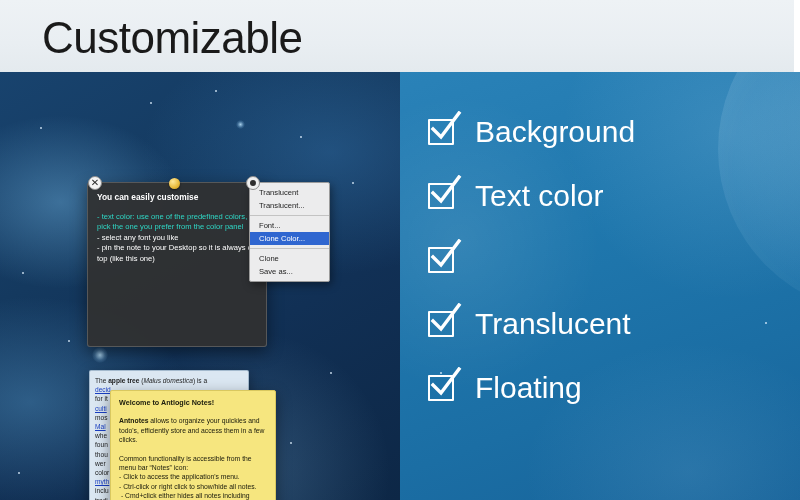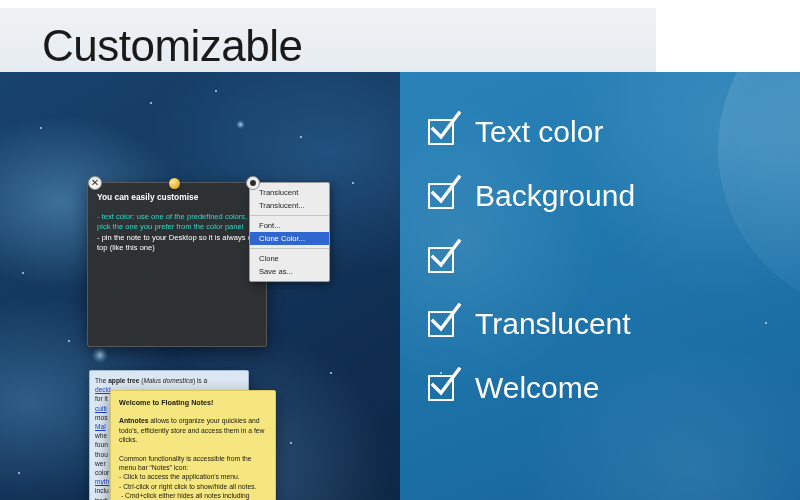--- a/index.html
+++ b/index.html
@@ -13,22 +13,22 @@
   #app {
     position: relative;
     width: 800px; height: 500px;
     background: #ffffff;
     overflow: hidden;
   }
 
   
   #header {
     position: absolute;
-    left: 0; top: 8px;
-    width: 656px; height: 72px;
+    left: 0; top: 0;
+    width: 794px; height: 72px;
     background: linear-gradient(180deg, #eef2f5 0%, #e9eef2 60%, #e4eaee 100%);
   }
   #header-title {
     position: absolute;
     left: 42px; top: 13px;
     font-size: 44px;
     font-weight: 300;
     color: #1a1a1a;
     letter-spacing: -0.5px;
     line-height: 50px;
@@ -287,63 +287,64 @@
     </div>
 
     <div id="checklist">
 
       <div class="check-row">
         <div class="check-box">
           <svg width="36" height="34" viewBox="0 0 36 34" fill="none" aria-hidden="true">
             <path d="M7 18 L15 26 L33 2" stroke="#ffffff" stroke-width="3.4" stroke-linecap="square" fill="none"></path>
           </svg>
         </div>
+        <div class="check-label">Background</div>
+      </div>
+
+      <div class="check-row">
+        <div class="check-box">
+          <svg width="36" height="34" viewBox="0 0 36 34" fill="none" aria-hidden="true">
+            <path d="M7 18 L15 26 L33 2" stroke="#ffffff" stroke-width="3.4" stroke-linecap="square" fill="none"></path>
+          </svg>
+        </div>
         <div class="check-label">Text color</div>
       </div>
 
       <div class="check-row">
         <div class="check-box">
           <svg width="36" height="34" viewBox="0 0 36 34" fill="none" aria-hidden="true">
             <path d="M7 18 L15 26 L33 2" stroke="#ffffff" stroke-width="3.4" stroke-linecap="square" fill="none"></path>
           </svg>
         </div>
-        <div class="check-label">Background</div>
-      </div>
-
-      <div class="check-row">
-        <div class="check-box">
-          <svg width="36" height="34" viewBox="0 0 36 34" fill="none" aria-hidden="true">
-            <path d="M7 18 L15 26 L33 2" stroke="#ffffff" stroke-width="3.4" stroke-linecap="square" fill="none"></path>
-          </svg>
-        </div>
       </div>
 
       <div class="check-row">
         <div class="check-box">
           <svg width="36" height="34" viewBox="0 0 36 34" fill="none" aria-hidden="true">
             <path d="M7 18 L15 26 L33 2" stroke="#ffffff" stroke-width="3.4" stroke-linecap="square" fill="none"></path>
           </svg>
         </div>
         <div class="check-label">Translucent</div>
       </div>
 
       <div class="check-row">
         <div class="check-box">
           <svg width="36" height="34" viewBox="0 0 36 34" fill="none" aria-hidden="true">
             <path d="M7 18 L15 26 L33 2" stroke="#ffffff" stroke-width="3.4" stroke-linecap="square" fill="none"></path>
           </svg>
         </div>
-        <div class="check-label">Welcome</div>
+        <div class="check-label">Floating</div>
       </div>
 
     </div>
 
     <div id="dark-note">
       <div id="dark-note-title">You can easily customise</div>
       <div class="dn-line teal">- text color: use one of the predefined colors, or pick the one you prefer from the color panel</div>
+      <div class="dn-line">- select any font you like</div>
       <div class="dn-line">- pin the note to your Desktop so it is always on top (like this one)</div>
     </div>
 
     <div id="close-btn">✕</div>
     <div id="pin-dot"></div>
     <div id="gear-btn">
         <div class="gear-core"></div>
       </div>
 
     <div id="context-menu">
@@ -368,21 +369,21 @@
       <div>foun</div>
       <div>thou</div>
       <div>wer</div>
       <div>color</div>
       <div class="lnk">myth</div>
       <div>inclu</div>
       <div>tradi</div>
     </div>
 
     <div id="yellow-note">
-      <div id="yellow-title">Welcome to Floating Notes!</div>
+      <div id="yellow-title">Welcome to Antlogic Notes!</div>
       <div class="yn-para"><b>Antnotes</b><span> allows to organize your quickies and todo's, efficiently store and access them in a few clicks.</span></div>
       <div class="yn-line">Common functionality is accessible from the menu bar “Notes” icon:</div>
       <div class="yn-line">- Click to access the application's menu.</div>
       <div class="yn-line">- Ctrl-click or right click to show/hide all notes.</div>
       <div class="yn-line"> - Cmd+click either hides all notes including those pinned, or returns them back.</div>
 
     </div>
 
   </div>
 </div>

